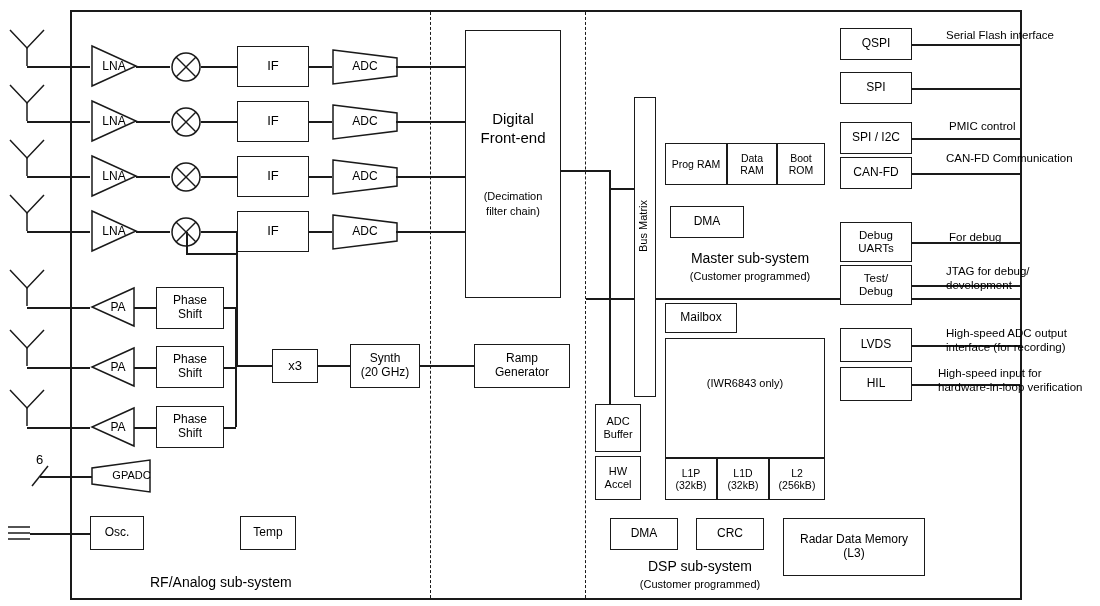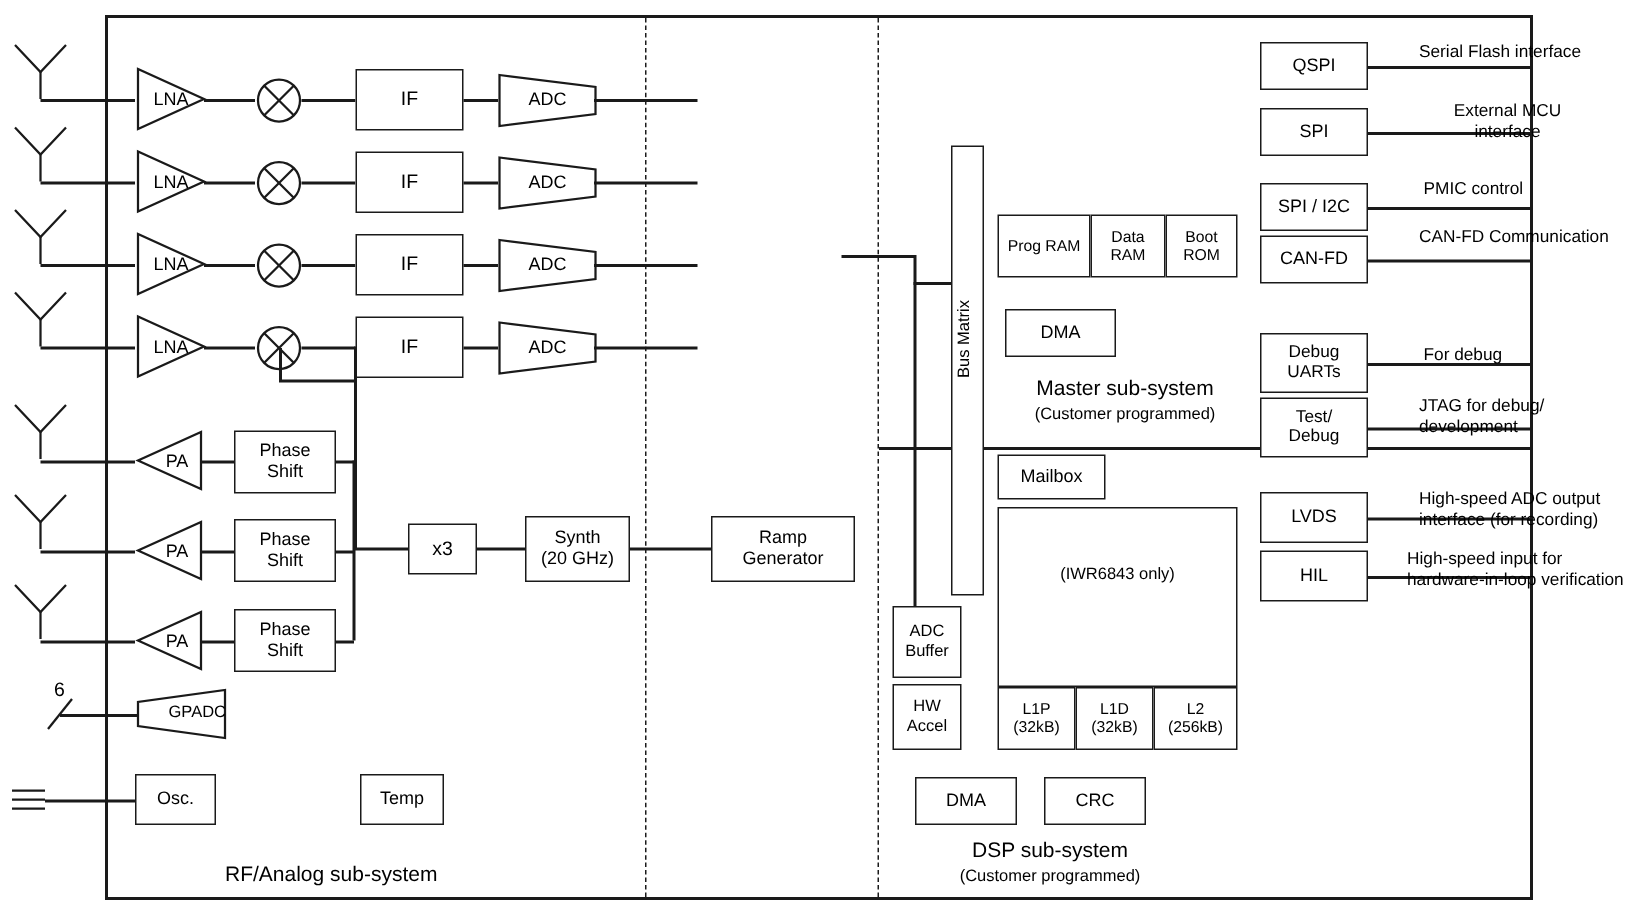--- a/index.html
+++ b/index.html
@@ -323,20 +323,30 @@
     <svg width="26" height="24">
         <line x1="2" y1="6" x2="24" y2="6" stroke="#1a1a1a" stroke-width="1.5"></line>
         <line x1="2" y1="12" x2="24" y2="12" stroke="#1a1a1a" stroke-width="1.5"></line>
         <line x1="2" y1="18" x2="24" y2="18" stroke="#1a1a1a" stroke-width="1.5"></line>
       </svg>
   </div>
   <div class="box" style="left:240px; top:516px; width:56px; height:34px; font-size:12px;">
       <span>Temp</span>
     </div>
 
+  <div class="box" style="left:465px; top:30px; width:96px; height:268px; font-size:14px; justify-content:center;">
+    <div style="font-size:15px; line-height:1.25;">
+      <span>Digital</span><br>
+      <span>Front-end</span>
+    </div>
+    <div style="font-size:11px; margin-top:42px; line-height:1.3;">
+      <span>(Decimation</span><br>
+      <span>filter chain)</span>
+    </div>
+  </div>
 
   <div class="line hline" style="left:561px; top:170px; width:49px;"></div>
   <div class="line vline" style="left:609px; top:170px; height:243px;"></div>
   <div class="line hline" style="left:609px; top:188px; width:27px;"></div>
 
   <div class="box" style="left:634px; top:97px; width:22px; height:300px;"></div>
   <div class="vtext" style="left:637px; top:200px; font-size:11px;">Bus Matrix</div>
 
   <div class="box" style="left:595px; top:404px; width:46px; height:48px; font-size:11px;">
     <span>ADC</span>
@@ -387,40 +397,40 @@
     <span>L2</span>
     <span>(256kB)</span>
   </div>
 
   <div class="box" style="left:610px; top:518px; width:68px; height:32px; font-size:12px;">
       <span>DMA</span>
     </div>
   <div class="box" style="left:696px; top:518px; width:68px; height:32px; font-size:12px;">
       <span>CRC</span>
     </div>
+  <div class="box" style="left:783px; top:518px; width:142px; height:58px; font-size:12px;">
+    <span>Radar Data Memory</span>
+    <span>(L3)</span>
+  </div>
 
   <div class="label center" style="left:610px; top:558px; width:180px; font-size:14px;">DSP sub-system</div>
   <div class="label center" style="left:610px; top:578px; width:180px; font-size:11px;">(Customer programmed)</div>
 
   <div class="label" style="left:150px; top:574px; font-size:14px;">RF/Analog sub-system</div>
 
   <div class="box" style="left:840px; top:28px; width:72px; height:32px; font-size:12px;">
       <span>QSPI</span>
     </div>
   <div class="line hline" style="left:912px; top:44px; width:108px;"></div>
   <div class="label" style="left:946px; top:29px; width:152px; font-size:11.5px;">Serial Flash interface</div>
 
   <div class="box" style="left:840px; top:72px; width:72px; height:32px; font-size:12px;">
       <span>SPI</span>
     </div>
   <div class="line hline" style="left:912px; top:88px; width:108px;"></div>
-  <div class="label center" style="left:940px; top:68px; width:130px; font-size:11.5px;">
-    <span>External MCU</span><br>
-    <span>interface</span>
-  </div>
 
   <div class="box" style="left:840px; top:122px; width:72px; height:32px; font-size:12px;">
       <span>SPI / I2C</span>
     </div>
   <div class="line hline" style="left:912px; top:138px; width:108px;"></div>
   <div class="label" style="left:949px; top:120px; width:150px; font-size:11.5px;">PMIC control</div>
 
   <div class="box" style="left:840px; top:157px; width:72px; height:32px; font-size:12px;">
       <span>CAN-FD</span>
     </div>

